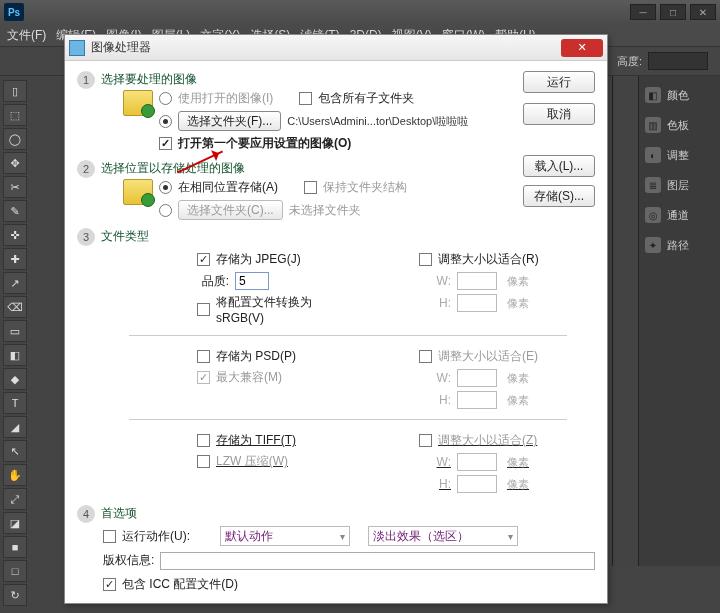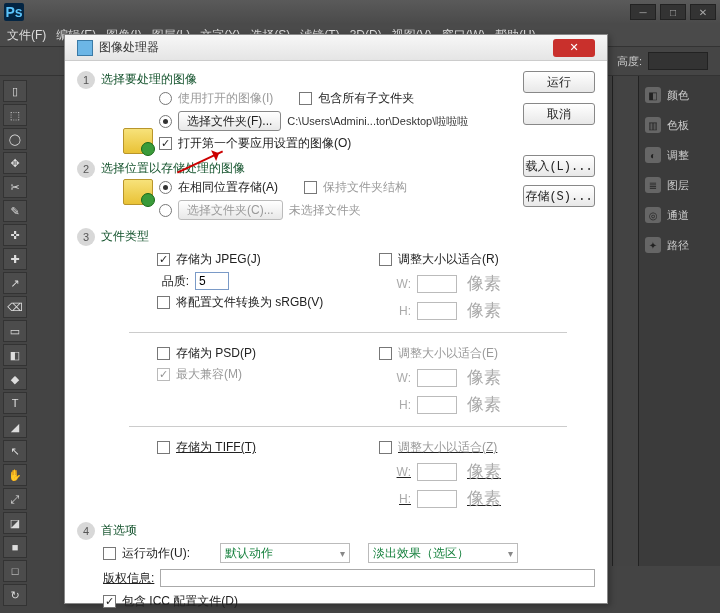--- a/index.html
+++ b/index.html
@@ -1,70 +1,70 @@
 <!DOCTYPE html>
 <html><head>
 <meta charset="utf-8">
 <style>
 * { box-sizing: border-box; margin: 0; padding: 0; font-family: "Microsoft YaHei", sans-serif; }
 body { width: 720px; height: 613px; background: #444444; overflow: hidden; position: relative; }
 
 
 .app-titlebar { height: 24px; background: linear-gradient(#5a5a5a,#4a4a4a); display:flex; align-items:center; padding:0 4px; }
-.ps-logo { width:20px; height:18px; background:#032543; color:#5bc4fb; font-size:14px; font-weight:bold; display:flex; align-items:center; justify-content:center; border-radius:2px; margin-right:6px;}
+.ps-logo { width:20px; height:18px; background:#032543; color:#5bc4fb; font-size:10px; font-weight:bold; display:flex; align-items:center; justify-content:center; border-radius:2px; margin-right:6px;}
 .window-controls { margin-left:auto; display:flex; gap:4px;}
 .window-controls span { width:26px; height:16px; background:#333; color:#aaa; font-size:10px; display:flex; align-items:center; justify-content:center; border:1px solid #222;}
 .menubar { height:22px; background:#4a4a4a; display:flex; align-items:center; padding:0 2px; font-size:12px; color:#ddd;}
 .menubar span { padding:0 5px; }
 .optionsbar { height:30px; background:#454545; border-top:1px solid #333; border-bottom:1px solid #333; display:flex; align-items:center; color:#ccc; font-size:11px; padding-right:12px;}
 .optionsbar .ht { margin-left:auto; margin-right:6px;}
 .optionsbar .slot { width:60px; height:18px; background:#333; border:1px solid #222;}
 .right-panel { position:absolute; right:0; top:76px; width:82px; height:490px; background:#3b3b3b; border-left:1px solid #222; padding-top:6px;}
 .right-strip { position:absolute; right:82px; top:76px; width:26px; height:490px; background:#434343; border-left:1px solid #222;}
 .rbtn { height:26px; display:flex; align-items:center; gap:6px; padding-left:6px; color:#ccc; font-size:11px; margin-bottom:4px;}
 .ricon { width:16px; height:16px; background:#666; border-radius:3px; display:flex; align-items:center; justify-content:center; font-size:10px; color:#222;}
 .left-tools { position:absolute; left:0; top:76px; width:30px; height:530px; background:#444; padding-top:4px;}
 .left-tools div { width:24px; height:22px; margin:0 auto 2px; background:#4c4c4c; border:1px solid #333; display:flex; align-items:center; justify-content:center; color:#ddd; font-size:11px;}
 
 
 .dialog { position:absolute; left:64px; top:34px; width:544px; height:570px; background:#fff; border:1px solid #888; box-shadow:2px 2px 6px rgba(0,0,0,.3);}
-.dialog-title { height:26px; background:linear-gradient(#f7f7f7,#e5e5e5); display:flex; align-items:center; padding:0 12px; border-bottom:1px solid #ccc;}
+.dialog-title { height:26px; background:linear-gradient(#f7f7f7,#e5e5e5); display:flex; align-items:center; padding:0 4px; border-bottom:1px solid #ccc;}
 .dialog-title .dicon { width:16px; height:16px; background:#6cb6e6; border:1px solid #3a7aa6; margin-right:6px;}
 .dialog-title .dtitle { font-size:12px; color:#333; }
 .dialog-title .dclose { margin-left:auto; width:42px; height:18px; background:#c9302c; border-radius:3px; color:#fff; display:flex; align-items:center; justify-content:center; font-size:11px;}
 .dialog-body { position:relative; padding:10px 12px 10px 12px; font-size:12px; color:#222; height:544px;}
 .sect { display:flex; margin-bottom:6px; }
 .num { width:18px; height:18px; border-radius:50%; background:#d8d8d8; color:#555; display:flex; align-items:center; justify-content:center; font-size:11px; margin-right:6px; flex-shrink:0;}
 .sectmain { flex:1; }
 b.sectlabel { font-weight:normal; color:#14532d; font-size:12px;}
 .folder-ico { width:30px; height:26px; background:linear-gradient(#f7e27a,#e9c236); border:1px solid #b8952b; border-radius:2px; margin:2px 6px 0 22px; position:relative;}
 .folder-ico:after{content:''; position:absolute; right:-3px; bottom:-3px; width:12px; height:12px; border-radius:50%; background:#3a9b3a; border:1px solid #196a19;}
 .radio, .check { width:13px; height:13px; border:1px solid #777; background:#fff; display:inline-block; flex-shrink:0;}
 .radio { border-radius:50%; }
 .radio.sel:after, .check.sel:after { content:''; display:block;}
 .radio.sel:after { width:5px; height:5px; background:#333; border-radius:50%; margin:3px;}
 .check.sel:after { content:'✓'; font-size:11px; line-height:11px; color:#222; text-align:center; display:block;}
 .graytxt { color:#9a9a9a;}
 .btnbox { display:inline-block; height:20px; border:1px solid #888; background:linear-gradient(#fff,#e8e8e8); padding:0 8px; line-height:18px; font-size:12px; border-radius:3px;}
 .btnbox.disabled { color:#9a9a9a; border-color:#bbb;}
-.dlgsidebtn { position:absolute; right:12px; width:72px; height:22px; border:1px solid #888; background:linear-gradient(#fff,#e8e8e8); border-radius:3px; font-size:12px; display:flex; align-items:center; justify-content:center;font-family:Liberation Mono, monospace;}
+.dlgsidebtn { position:absolute; right:12px; width:72px; height:22px; border:1px solid #888; background:linear-gradient(#fff,#e8e8e8); border-radius:3px; font-size:12px; display:flex; align-items:center; justify-content:center;}
 .arrow { position:absolute; left:110px; top:100px; width:50px; height:2px; background:#c00; transform:rotate(-25deg);}
 .arrow:after{content:''; position:absolute; right:-2px; top:-5px; border:6px solid transparent; border-left-color:#c00;}
 .pathtxt { font-size:11px; color:#333; }
 hr.sep { border:none; border-top:1px solid #ccc; margin:4px 28px 6px 28px;}
 .txtin { height:18px; border:1px solid #7a9ac7; background:#fff; font-size:12px; padding:0 3px;}
 .txtin.dis { border-color:#bbb; color:#aaa;}
-.unit { font-size:17px; color:#666; margin-left:4px;text-align:center;}
+.unit { font-size:11px; color:#666; margin-left:4px;text-align:center;}
 .subcols { display:flex; gap:22px;}
 .leftcol { width:200px;}
-.pair { display:flex; align-items:center; gap:6px; padding:2px 0;}
+.pair { display:flex; align-items:center; gap:6px; padding:2px 0;margin-left:40px;}
 .pair .lbl { width:32px; text-align:right; font-size:12px;}
 .pair.dis .lbl, .pair.dis .unit { color:#aaa;}
 .combo { height:20px; border:1px solid #bbb; background:#fff; font-size:12px; padding:0 4px; display:flex; align-items:center; position:relative;}
-.combo.dis { color:#15803d;}
+.combo.dis { color:#701a75;}
 .combo:after { content:'▾'; position:absolute; right:4px; color:#888; font-size:10px;}
 .wideinput { flex:1; height:18px; border:1px solid #aaa; background:#fff;}
 </style>
 </head>
 <body>
 
 <div class="app-titlebar">
   <div class="ps-logo">Ps</div>
   <div class="window-controls">
     <span>─</span>
@@ -153,36 +153,36 @@
 
     <div class="dlgsidebtn" style="top:10px">运行</div>
     <div class="dlgsidebtn" style="top:42px">取消</div>
     <div class="dlgsidebtn" style="top:94px">载入(L)...</div>
     <div class="dlgsidebtn" style="top:124px">存储(S)...</div>
 
     <div class="sect">
       <div class="num">1</div>
       <div class="sectmain">
         <b class="sectlabel">选择要处理的图像</b>
-        <div style="display:flex; align-items:flex-end;">
+        <div style="display:flex; align-items:flex-start;">
           <div class="folder-ico"></div>
           <div style="flex:1">
             <div style="display:flex; align-items:center; gap:6px; padding:2px 0;">
               <span class="radio"></span>
               <span class="graytxt">使用打开的图像(I)</span>
               <span style="width:14px"></span>
               <span class="check"></span>
               <span>包含所有子文件夹</span>
             </div>
             <div style="display:flex; align-items:center; gap:6px; padding:2px 0;">
               <span class="radio sel"></span>
               <span class="btnbox">选择文件夹(F)...</span>
               <span class="pathtxt">C:\Users\Admini...tor\Desktop\啦啦啦</span>
             </div>
-            <div style="display:flex; align-items:center; gap:6px; padding:2px 0;">
+            <div style="display:flex; align-items:center; gap:6px; padding:2px 0;font-weight:bold;">
               <span class="check sel"></span>
               <span>打开第一个要应用设置的图像(O)</span>
             </div>
           </div>
         </div>
       </div>
     </div>
     <div class="arrow"></div>
 
     <div class="sect">
@@ -280,20 +280,24 @@
         </div>
         <hr class="sep">
 
         
         <div class="subcols" style="padding:4px 0 4px 56px;text-decoration:underline;">
           <div class="leftcol">
             <div class="pair">
                 <span class="check"></span>
                 <span>存储为 TIFF(T)</span>
               </div>
+            <div class="pair dis">
+                <span class="check"></span>
+                <span class="graytxt">LZW 压缩(W)</span>
+              </div>
           </div>
           <div>
             <div class="pair dis">
                 <span class="check"></span>
                 <span class="graytxt">调整大小以适合(Z)</span>
               </div>
             <div class="pair dis">
                 <span class="lbl">W:</span>
                 <input class="txtin dis" style="width: 40px;">
                 <span class="unit">像素</span>
@@ -313,21 +317,21 @@
       <div class="sectmain">
         <b class="sectlabel">首选项</b>
         <div style="display:flex; align-items:center; gap:6px; padding:4px 0 4px 2px;">
           <span class="check"></span>
           <span>运行动作(U):</span>
           <span style="width:18px"></span>
           <span class="combo dis" style="width:130px">默认动作</span>
           <span style="width:6px"></span>
           <span class="combo dis" style="width:150px">淡出效果（选区）</span>
         </div>
-        <div style="display:flex; align-items:flex-end; padding:2px 0 2px 2px;text-decoration:underline;">
+        <div style="display:flex; align-items:flex-start; padding:2px 0 2px 2px;">
           <span>版权信息:</span>
           <span class="wideinput" style="margin-left:6px;"></span>
         </div>
         <div style="display:flex; align-items:center; gap:6px; padding:4px 0 0 2px;">
           <span class="check sel"></span>
           <span>包含 ICC 配置文件(D)</span>
         </div>
       </div>
     </div>
 

